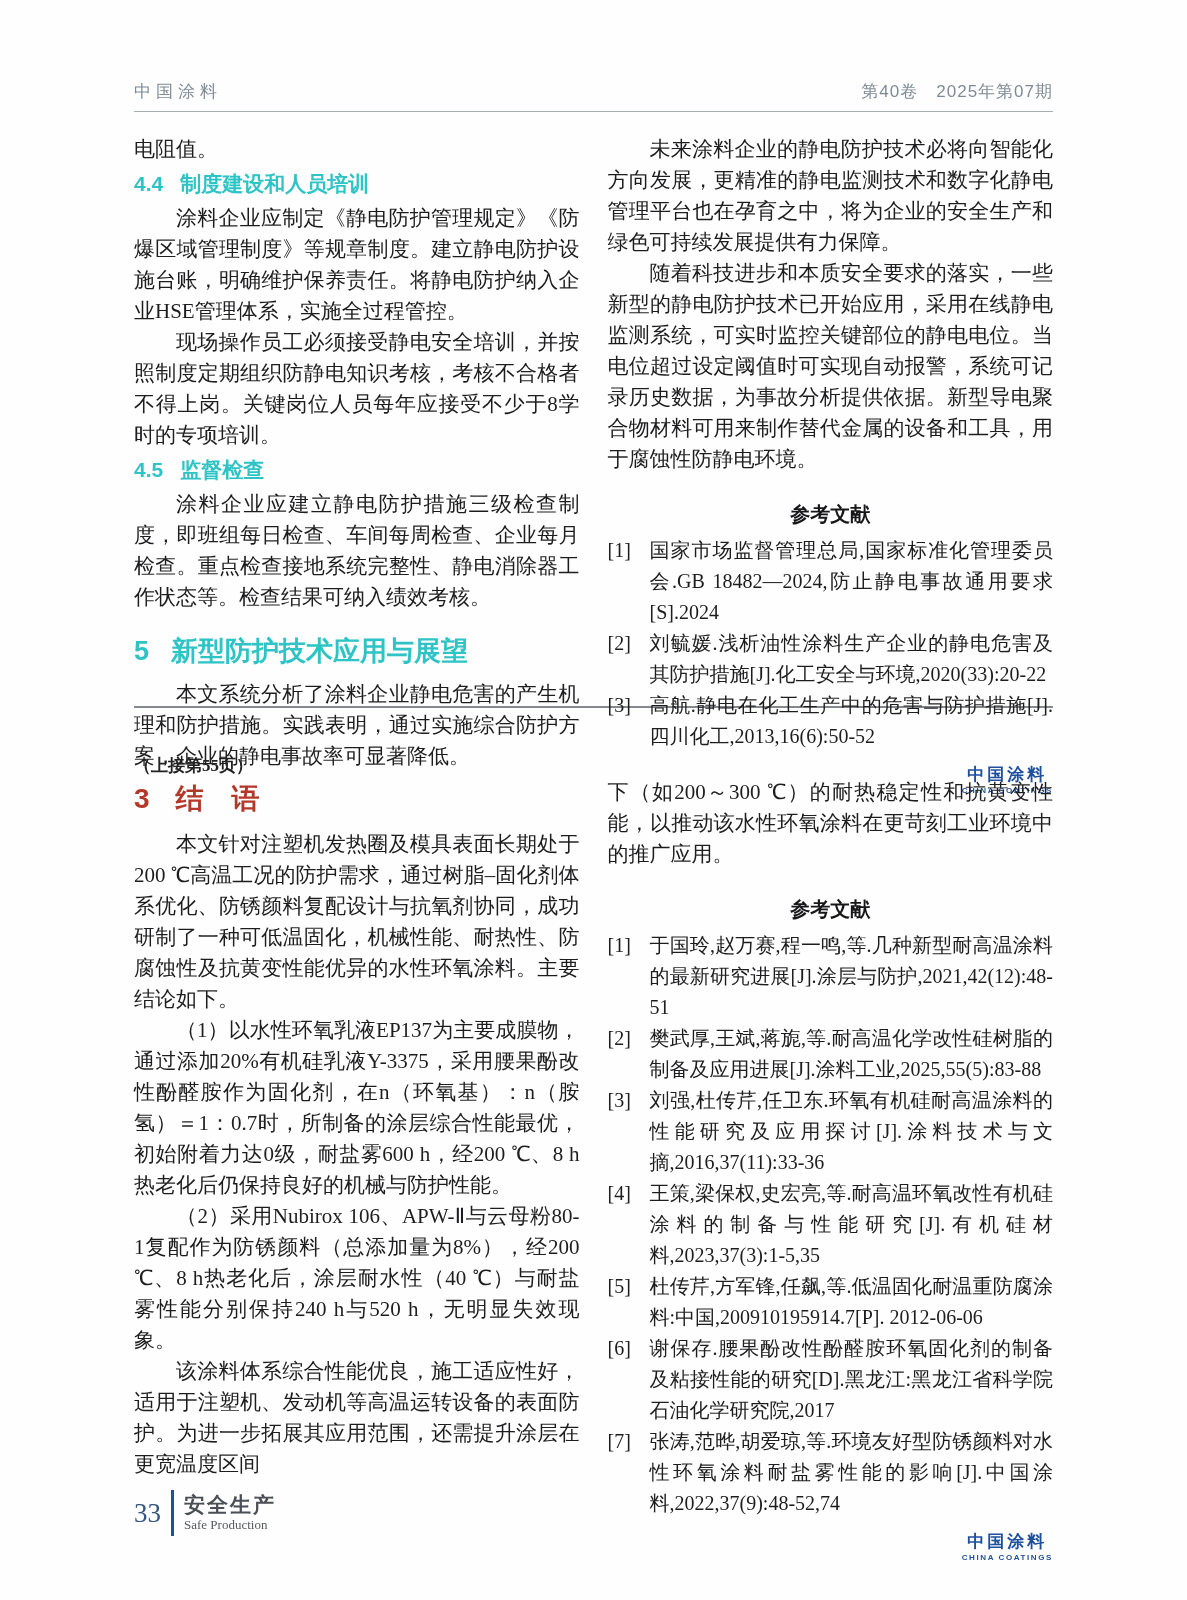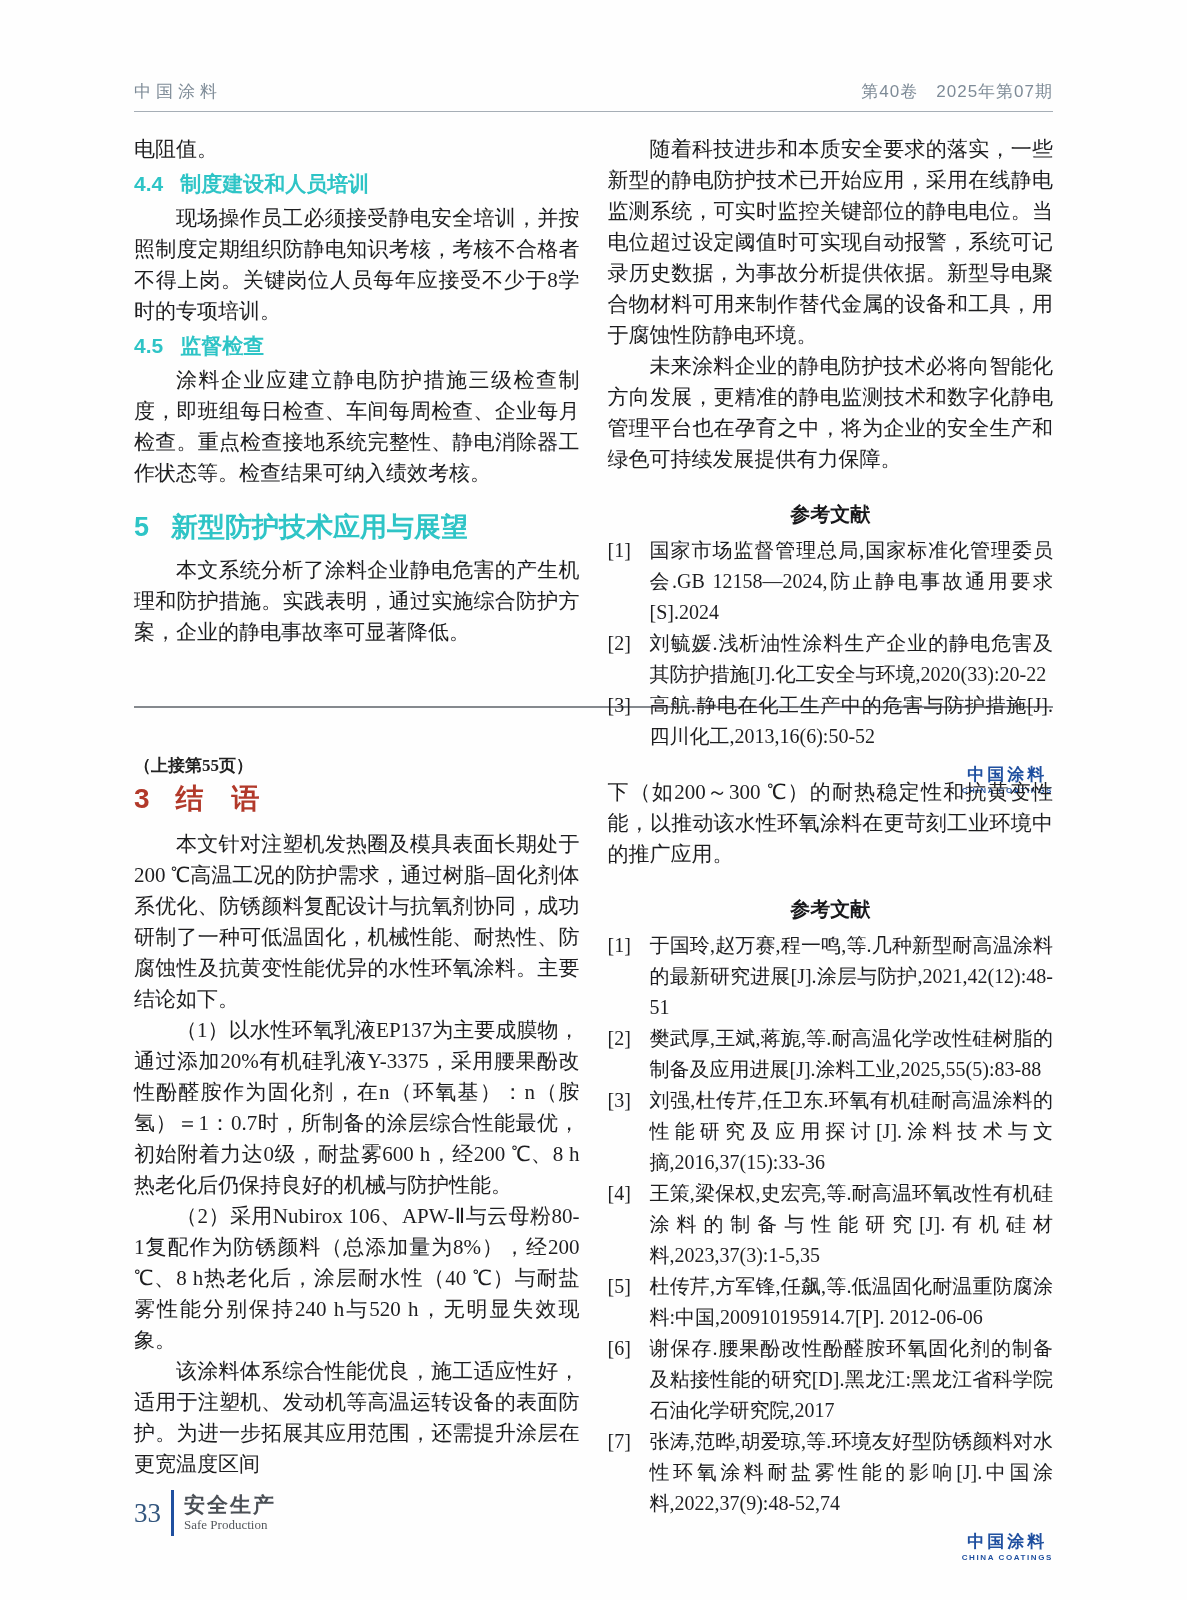--- a/index.html
+++ b/index.html
@@ -182,38 +182,39 @@
     <span class="issue">第40卷　2025年第07期</span>
   </div>
 
   <div class="columns article1">
 
     <div class="col">
       <p class="para">电阻值。</p>
       <h3 class="h-sub">
         <span class="h-num">4.4</span><span>制度建设和人员培训</span>
       </h3>
+      <p class="para indent">涂料企业应制定《静电防护管理规定》《防爆区域管理制度》等规章制度。建立静电防护设施台账，明确维护保养责任。将静电防护纳入企业HSE管理体系，实施全过程管控。</p>
       <p class="para indent">现场操作员工必须接受静电安全培训，并按照制度定期组织防静电知识考核，考核不合格者不得上岗。关键岗位人员每年应接受不少于8学时的专项培训。</p>
       <h3 class="h-sub">
         <span class="h-num">4.5</span><span>监督检查</span>
       </h3>
       <p class="para indent">涂料企业应建立静电防护措施三级检查制度，即班组每日检查、车间每周检查、企业每月检查。重点检查接地系统完整性、静电消除器工作状态等。检查结果可纳入绩效考核。</p>
       <h2 class="h-major">
         <span class="h-num">5</span><span>新型防护技术应用与展望</span>
       </h2>
       <p class="para indent">本文系统分析了涂料企业静电危害的产生机理和防护措施。实践表明，通过实施综合防护方案，企业的静电事故率可显著降低。</p>
     </div>
 
     <div class="col">
+      <p class="para indent">未来涂料企业的静电防护技术必将向智能化方向发展，更精准的静电监测技术和数字化静电管理平台也在孕育之中，将为企业的安全生产和绿色可持续发展提供有力保障。</p>
       <p class="para indent">随着科技进步和本质安全要求的落实，一些新型的静电防护技术已开始应用，采用在线静电监测系统，可实时监控关键部位的静电电位。当电位超过设定阈值时可实现自动报警，系统可记录历史数据，为事故分析提供依据。新型导电聚合物材料可用来制作替代金属的设备和工具，用于腐蚀性防静电环境。</p>
-      <p class="para indent">未来涂料企业的静电防护技术必将向智能化方向发展，更精准的静电监测技术和数字化静电管理平台也在孕育之中，将为企业的安全生产和绿色可持续发展提供有力保障。</p>
       <div class="ref-heading">参考文献</div>
       <div class="ref">
         <span class="ref-label">[1]</span>
-        <span class="ref-text">国家市场监督管理总局,国家标准化管理委员会.GB 12158—2024,防止静电事故通用要求[S].2024</span>
+        <span class="ref-text">国家市场监督管理总局,国家标准化管理委员会.GB 18482—2024,防止静电事故通用要求[S].2024</span>
       </div>
       <div class="ref">
         <span class="ref-label">[2]</span>
         <span class="ref-text">刘毓媛.浅析油性涂料生产企业的静电危害及其防护措施[J].化工安全与环境,2020(33):20-22</span>
       </div>
       <div class="ref">
         <span class="ref-label">[3]</span>
         <span class="ref-text">高航.静电在化工生产中的危害与防护措施[J].四川化工,2013,16(6):50-52</span>
       </div>
       <div class="logo">
@@ -245,21 +246,21 @@
       <div class="ref">
         <span class="ref-label">[1]</span>
         <span class="ref-text">于国玲,赵万赛,程一鸣,等.几种新型耐高温涂料的最新研究进展[J].涂层与防护,2021,42(12):48-51</span>
       </div>
       <div class="ref">
         <span class="ref-label">[2]</span>
         <span class="ref-text">樊武厚,王斌,蒋旎,等.耐高温化学改性硅树脂的制备及应用进展[J].涂料工业,2025,55(5):83-88</span>
       </div>
       <div class="ref">
         <span class="ref-label">[3]</span>
-        <span class="ref-text">刘强,杜传芹,任卫东.环氧有机硅耐高温涂料的性能研究及应用探讨[J].涂料技术与文摘,2016,37(15):33-36</span>
+        <span class="ref-text">刘强,杜传芹,任卫东.环氧有机硅耐高温涂料的性能研究及应用探讨[J].涂料技术与文摘,2016,37(11):33-36</span>
       </div>
       <div class="ref">
         <span class="ref-label">[4]</span>
         <span class="ref-text">王策,梁保权,史宏亮,等.耐高温环氧改性有机硅涂料的制备与性能研究[J].有机硅材料,2023,37(3):1-5,35</span>
       </div>
       <div class="ref">
         <span class="ref-label">[5]</span>
         <span class="ref-text">杜传芹,方军锋,任飙,等.低温固化耐温重防腐涂料:中国,200910195914.7[P]. 2012-06-06</span>
       </div>
       <div class="ref">

